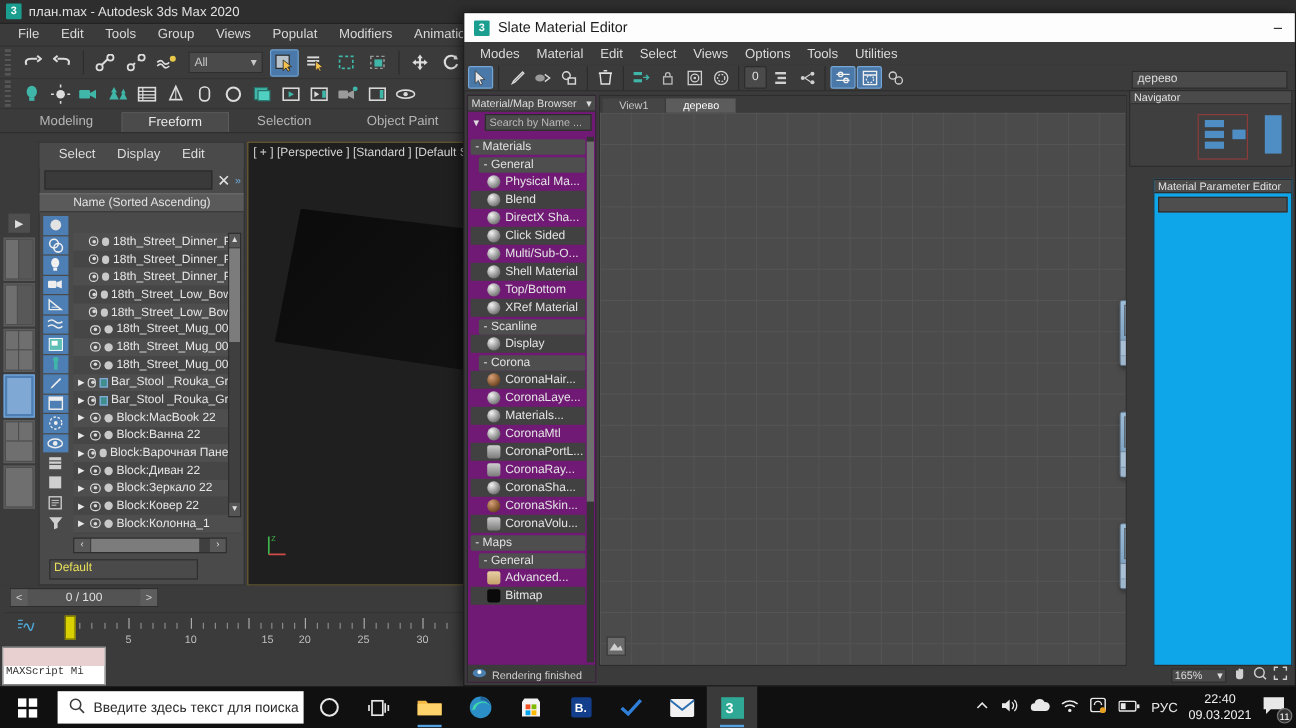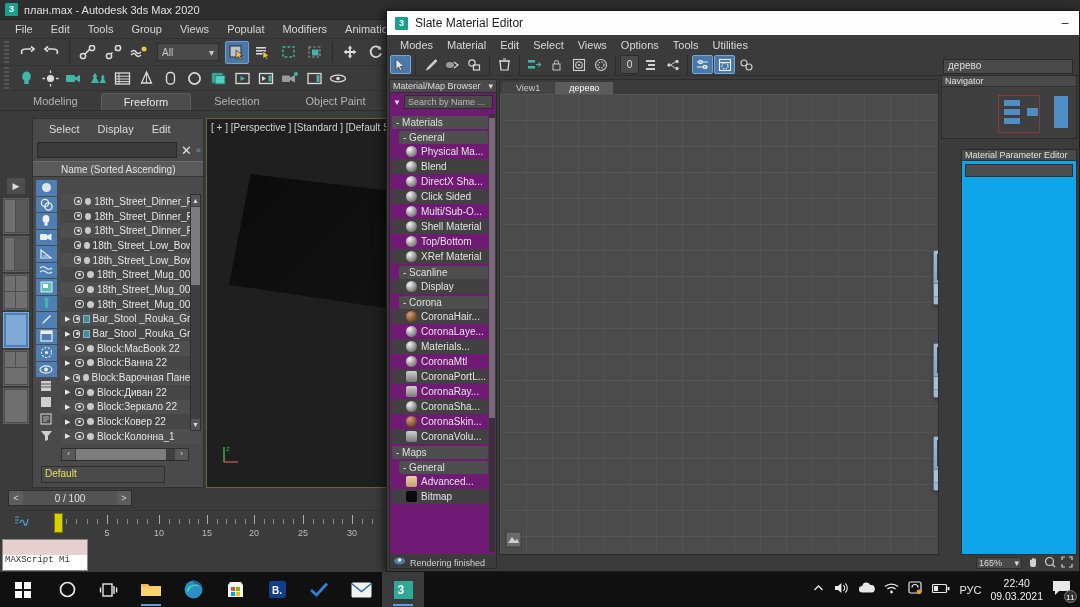--- a/index.html
+++ b/index.html
@@ -846,21 +846,21 @@
         <svg width="18" height="14" viewBox="0 0 18 14">
             <path d="M1 3h4M1 6h4M1 9h3" stroke="#4ea8d8" stroke-width="1.2"></path>
             <path d="M6 9 q2-6 4 0 t4-4" stroke="#4ea8d8" stroke-width="1.2" fill="none"></path>
           </svg>
       </div>
       <div class="tick maj" style="left:103px"></div>
         <div class="tlabel" style="left:103px">5</div>
       <div class="tick maj" style="left:155px"></div>
         <div class="tlabel" style="left:155px">10</div>
       <div class="tick maj" style="left:203px"></div>
-        <div class="tlabel" style="left:203px">15</div>
+        <div class="tlabel" style="left:219px">15</div>
       <div class="tick maj" style="left:250px"></div>
         <div class="tlabel" style="left:250px">20</div>
       <div class="tick maj" style="left:299px"></div>
         <div class="tlabel" style="left:299px">25</div>
       <div class="tick maj" style="left:348px"></div>
         <div class="tlabel" style="left:348px">30</div>
       <div class="tick" style="left:113px"></div>
         <div class="tick" style="left:123px"></div>
         <div class="tick" style="left:133px"></div>
         <div class="tick" style="left:143px"></div>
@@ -1262,20 +1262,29 @@
 
 <div id="taskbar">
   <div class="start-btn">
     <span class="win-logo">
         <i></i>
         <i></i>
         <i></i>
         <i></i>
       </span>
   </div>
+  <div class="tb-search">
+    <span>
+      <svg width="14" height="14" viewBox="0 0 14 14">
+          <circle cx="6" cy="6" r="4.3" fill="none" stroke="#3a3a3a" stroke-width="1.3"></circle>
+          <path d="M9.2 9.2 L13 13" stroke="#3a3a3a" stroke-width="1.4"></path>
+        </svg>
+    </span>
+    <span>Введите здесь текст для поиска</span>
+  </div>
   <div class="tb-ico">
     <svg width="19" height="19" viewBox="0 0 19 19">
         <circle cx="9.5" cy="9.5" r="7" fill="none" stroke="#e8e8e8" stroke-width="1.7"></circle>
       </svg>
   </div>
   <div class="tb-ico">
     <svg width="20" height="18" viewBox="0 0 20 18">
         <rect x="4" y="3" width="9" height="12" fill="none" stroke="#e8e8e8" stroke-width="1.4"></rect>
         <path d="M15 5v8M17.6 6.5v5M1.5 6.5v5" stroke="#e8e8e8" stroke-width="1.4"></path>
       </svg>

